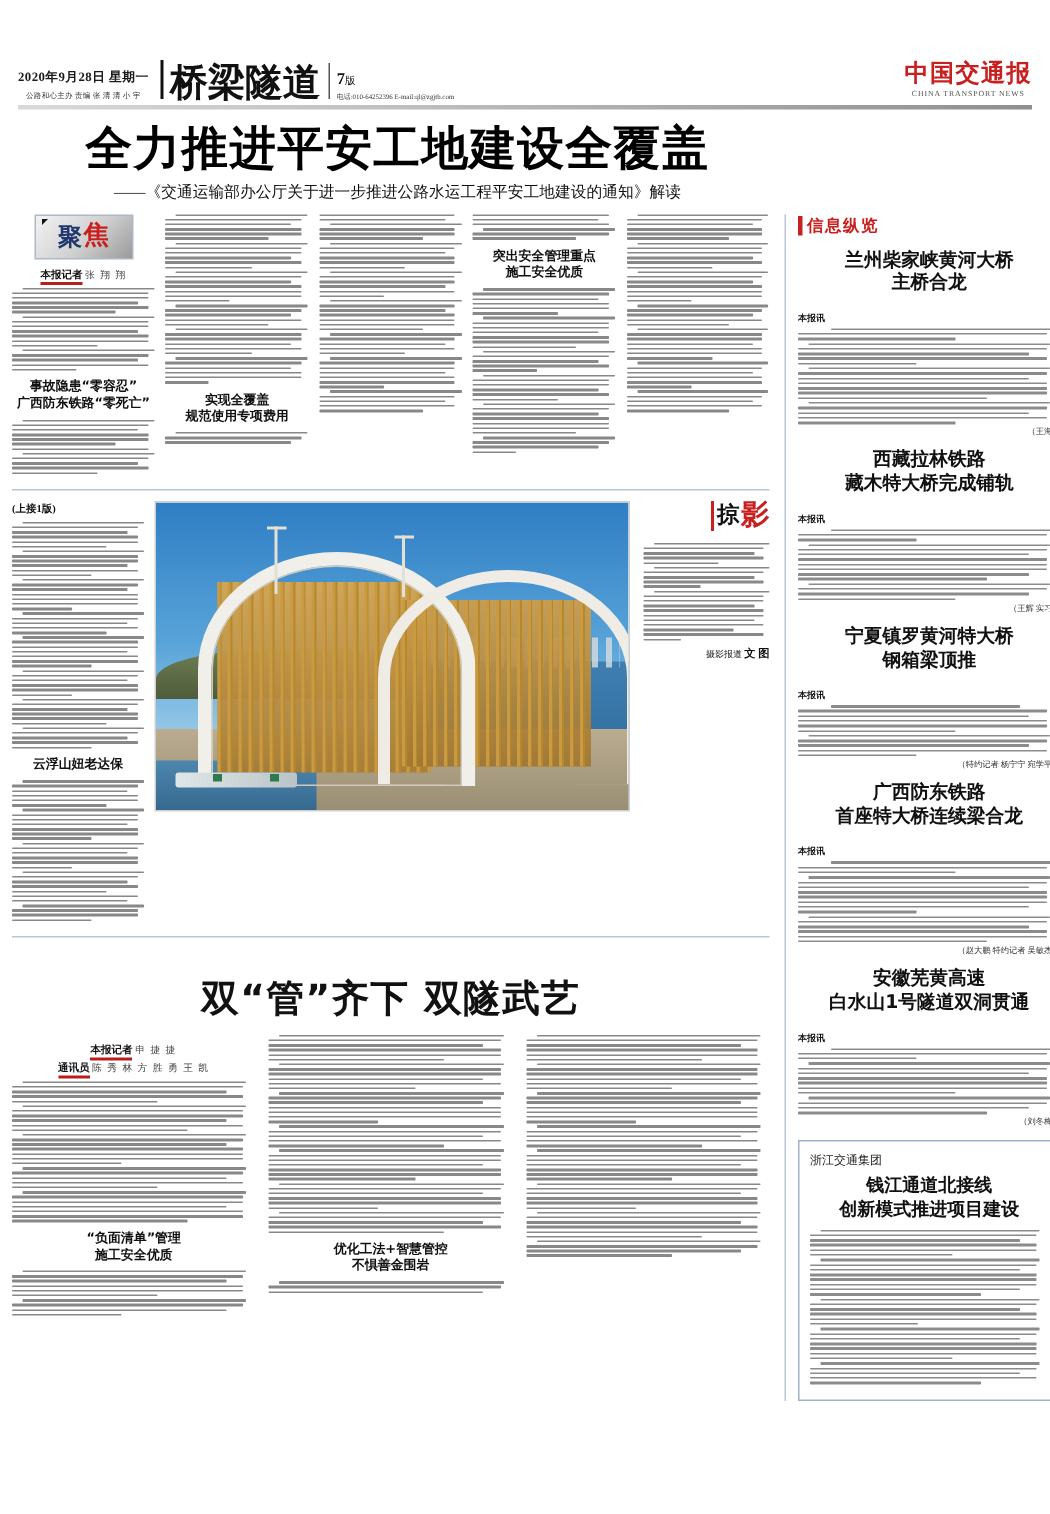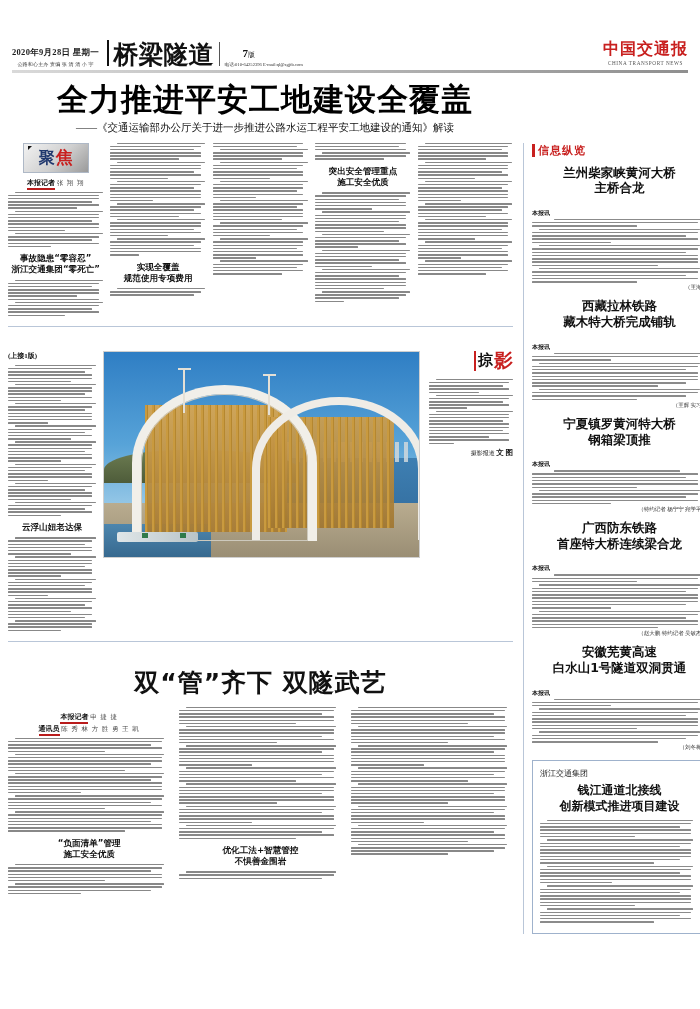--- a/index.html
+++ b/index.html
@@ -15,21 +15,21 @@
   
   .masthead{display:flex;align-items:flex-end;padding:10px 4px 2px 4px;}
   .mh-left{flex:0 0 auto;padding-right:6px;text-align:center;}
   .mh-date{font-size:8.5px;letter-spacing:.3px;color:#1a1a1a;white-space:nowrap;font-weight:bold;}
   .mh-sub{font-size:5px;color:#333;white-space:nowrap;margin-top:2px;letter-spacing:.2px;}
   .mh-rule{width:1.5px;background:#111;height:26px;margin:0 5px 1px 2px;}
   .mh-title{font-size:25px;font-weight:bold;letter-spacing:0px;line-height:1;
             font-family:"DejaVu Serif","Liberation Serif",serif;color:#111;margin-top:32px;}
   .mh-rule2{width:1px;background:#555;height:24px;margin:0 5px 1px 5px;}
   .mh-edition{display:flex;flex-direction:column;justify-content:flex-end;}
-  .mh-ed-top{font-size:11px;font-weight:bold;line-height:1;margin-left:18px;}
+  .mh-ed-top{font-size:11px;font-weight:bold;line-height:1;}
   .mh-ed-top .small{font-size:7px;font-weight:normal;}
   .mh-contact{font-size:4.6px;color:#333;margin-top:3px;white-space:nowrap;}
   .mh-spacer{flex:1 1 auto;}
   .mh-brand{text-align:center;padding-bottom:1px;}
   .mh-brand-cn{font-size:16px;font-weight:bold;color:#c8201f;letter-spacing:1px;line-height:1;
                font-family:"DejaVu Serif","Liberation Serif",serif;}
   .mh-brand-en{font-size:5.2px;color:#555;letter-spacing:.6px;margin-top:3px;}
   .mh-bar{height:3px;background:linear-gradient(90deg,#d9d9d9,#bdbdbd 40%,#8f8f8f);margin:1px 4px 0 4px;}
 
   
@@ -66,21 +66,21 @@
     background:linear-gradient(135deg,#f2f2f2,#cfcfcf 55%,#9a9a9a);
     border:1px solid #aeb8c6;display:flex;align-items:center;justify-content:center;}
   .focus-logo .t1{font-size:16px;font-weight:bold;color:#20386e;
      font-family:"DejaVu Serif",serif;line-height:1;}
   .focus-logo .t2{font-size:17px;font-weight:bold;color:#c8201f;
      font-family:"DejaVu Serif",serif;line-height:1;margin-left:1px;}
   .focus-logo .tick{position:absolute;left:4px;top:2px;width:0;height:0;
      border-left:4px solid #111;border-bottom:4px solid transparent;}
 
   
-  .photoblock{display:flex;margin-top:8px;border-top:1px solid #b9c6d8;padding-top:24px;}
+  .photoblock{display:flex;margin-top:8px;border-top:1px solid #b9c6d8;padding-top:7px;}
   .photo{width:315px;height:205px;flex:0 0 315px;position:relative;overflow:hidden;
          border:1px solid #cfcfcf;}
   .sky{position:absolute;inset:0;background:linear-gradient(180deg,#2f7ec4 0%,#57a3d8 45%,#9ccbe8 78%,#cde3f0 100%);}
   .sea{position:absolute;right:0;top:52%;width:46%;height:48%;
        background:linear-gradient(180deg,#3e7fb2,#2d6494);}
   .skyline{position:absolute;right:2%;top:44%;width:40%;height:10%;
        background:repeating-linear-gradient(90deg,#cfd8dd 0 4px,transparent 4px 9px);opacity:.85;}
   .hill{position:absolute;left:0;top:48%;width:62%;height:16%;
        background:linear-gradient(180deg,#6d7d52,#4e5c3a);border-radius:40% 50% 0 0/60% 60% 0 0;}
   .ground{position:absolute;left:0;bottom:0;width:100%;height:26%;
@@ -199,21 +199,21 @@
               <div class="ln w95"></div>
               <div class="ln w60"></div>
             <div class="ln ind"></div>
               <div class="ln w95"></div>
               <div class="ln w88"></div>
               <div class="ln w95"></div>
             <div class="ln w45"></div>
           </div>
           <div class="sechead">
             <div>事故隐患“零容忍”</div>
-            <div>浙江交通集团“零死亡”</div>
+            <div>广西防东铁路“零死亡”</div>
           </div>
           <div class="tx">
             <div class="ln ind"></div>
               <div class="ln w95"></div>
               <div class="ln w88"></div>
               <div class="ln w95"></div>
             <div class="ln w95"></div>
               <div class="ln w72"></div>
               <div class="ln w95"></div>
             <div class="ln ind"></div>

